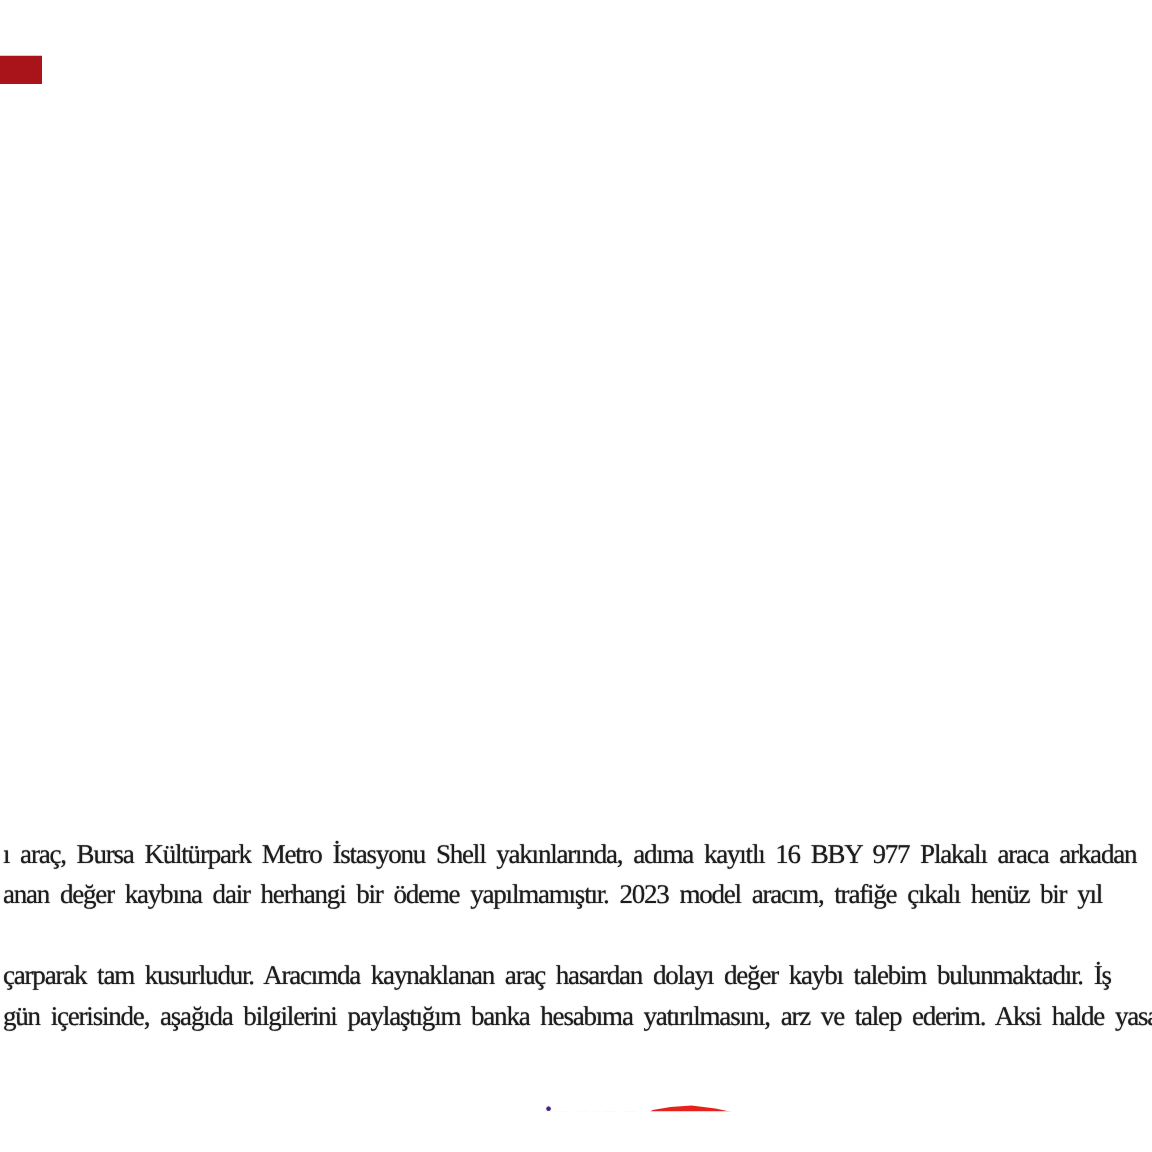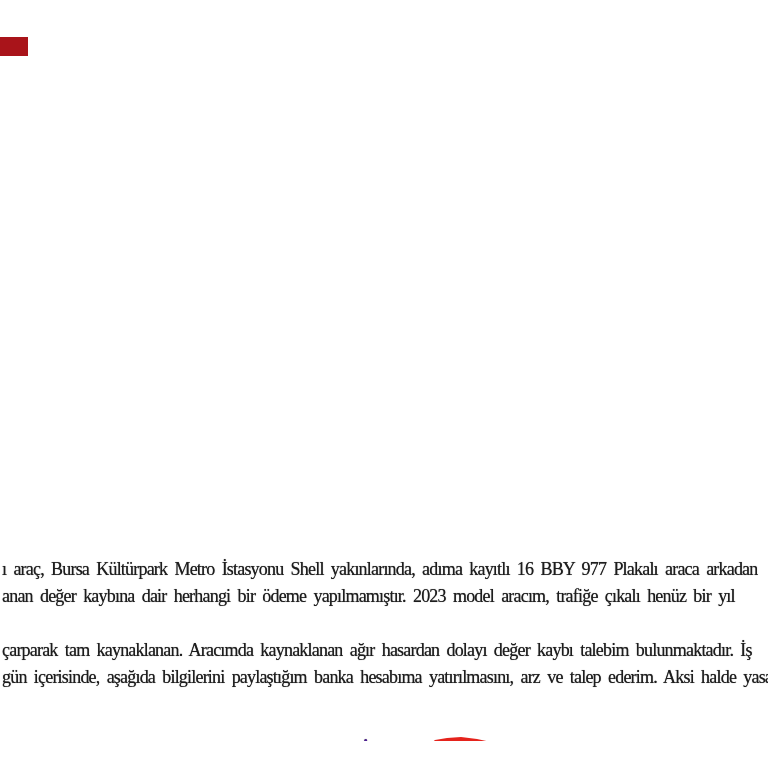--- a/index.html
+++ b/index.html
@@ -56,21 +56,21 @@
 <body>
 
 <div class="page">
 
   <svg class="corner-redaction" width="28" height="19" viewBox="0 0 28 19">
     <rect x="0" y="0" width="28" height="19" fill="#a9141a"></rect>
   </svg>
 
   <div class="doc-line line-1">ı araç, Bursa Kültürpark Metro İstasyonu Shell yakınlarında, adıma kayıtlı 16 BBY 977 Plakalı araca arkadan</div>
   <div class="doc-line line-2">anan değer kaybına dair herhangi bir ödeme yapılmamıştır. 2023 model aracım, trafiğe çıkalı henüz bir yıl</div>
-  <div class="doc-line line-3">çarparak tam kaynaklanan. Aracımda kaynaklanan ağır hasardan dolayı değer kaybı talebim bulunmaktadır. İş</div>
+  <div class="doc-line line-3">çarparak tam kusurludur. Aracımda kaynaklanan araç hasardan dolayı değer kaybı talebim bulunmaktadır. İş</div>
   <div class="doc-line line-4">gün içerisinde, aşağıda bilgilerini paylaştığım banka hesabıma yatırılmasını, arz ve talep ederim. Aksi halde yasal</div>
 
   <div class="signature-name">İLKER</div>
 
   <svg class="signature-scribble" width="78" height="28" viewBox="0 0 78 28">
     <polygon points="3,8 8,4 20,2 34,1 50,3 64,6 77,11 70,13 56,15 43,18 31,22 22,25 14,25 7,20 3,14" fill="#e5231c"></polygon>
     <circle cx="14" cy="17" r="2" fill="#9c120e"></circle>
     <circle cx="24" cy="19" r="1.5" fill="#9c120e"></circle>
     <circle cx="9" cy="11" r="1.5" fill="#9c120e"></circle>
     <circle cx="5" cy="24" r="1.6" fill="#e5231c"></circle>

